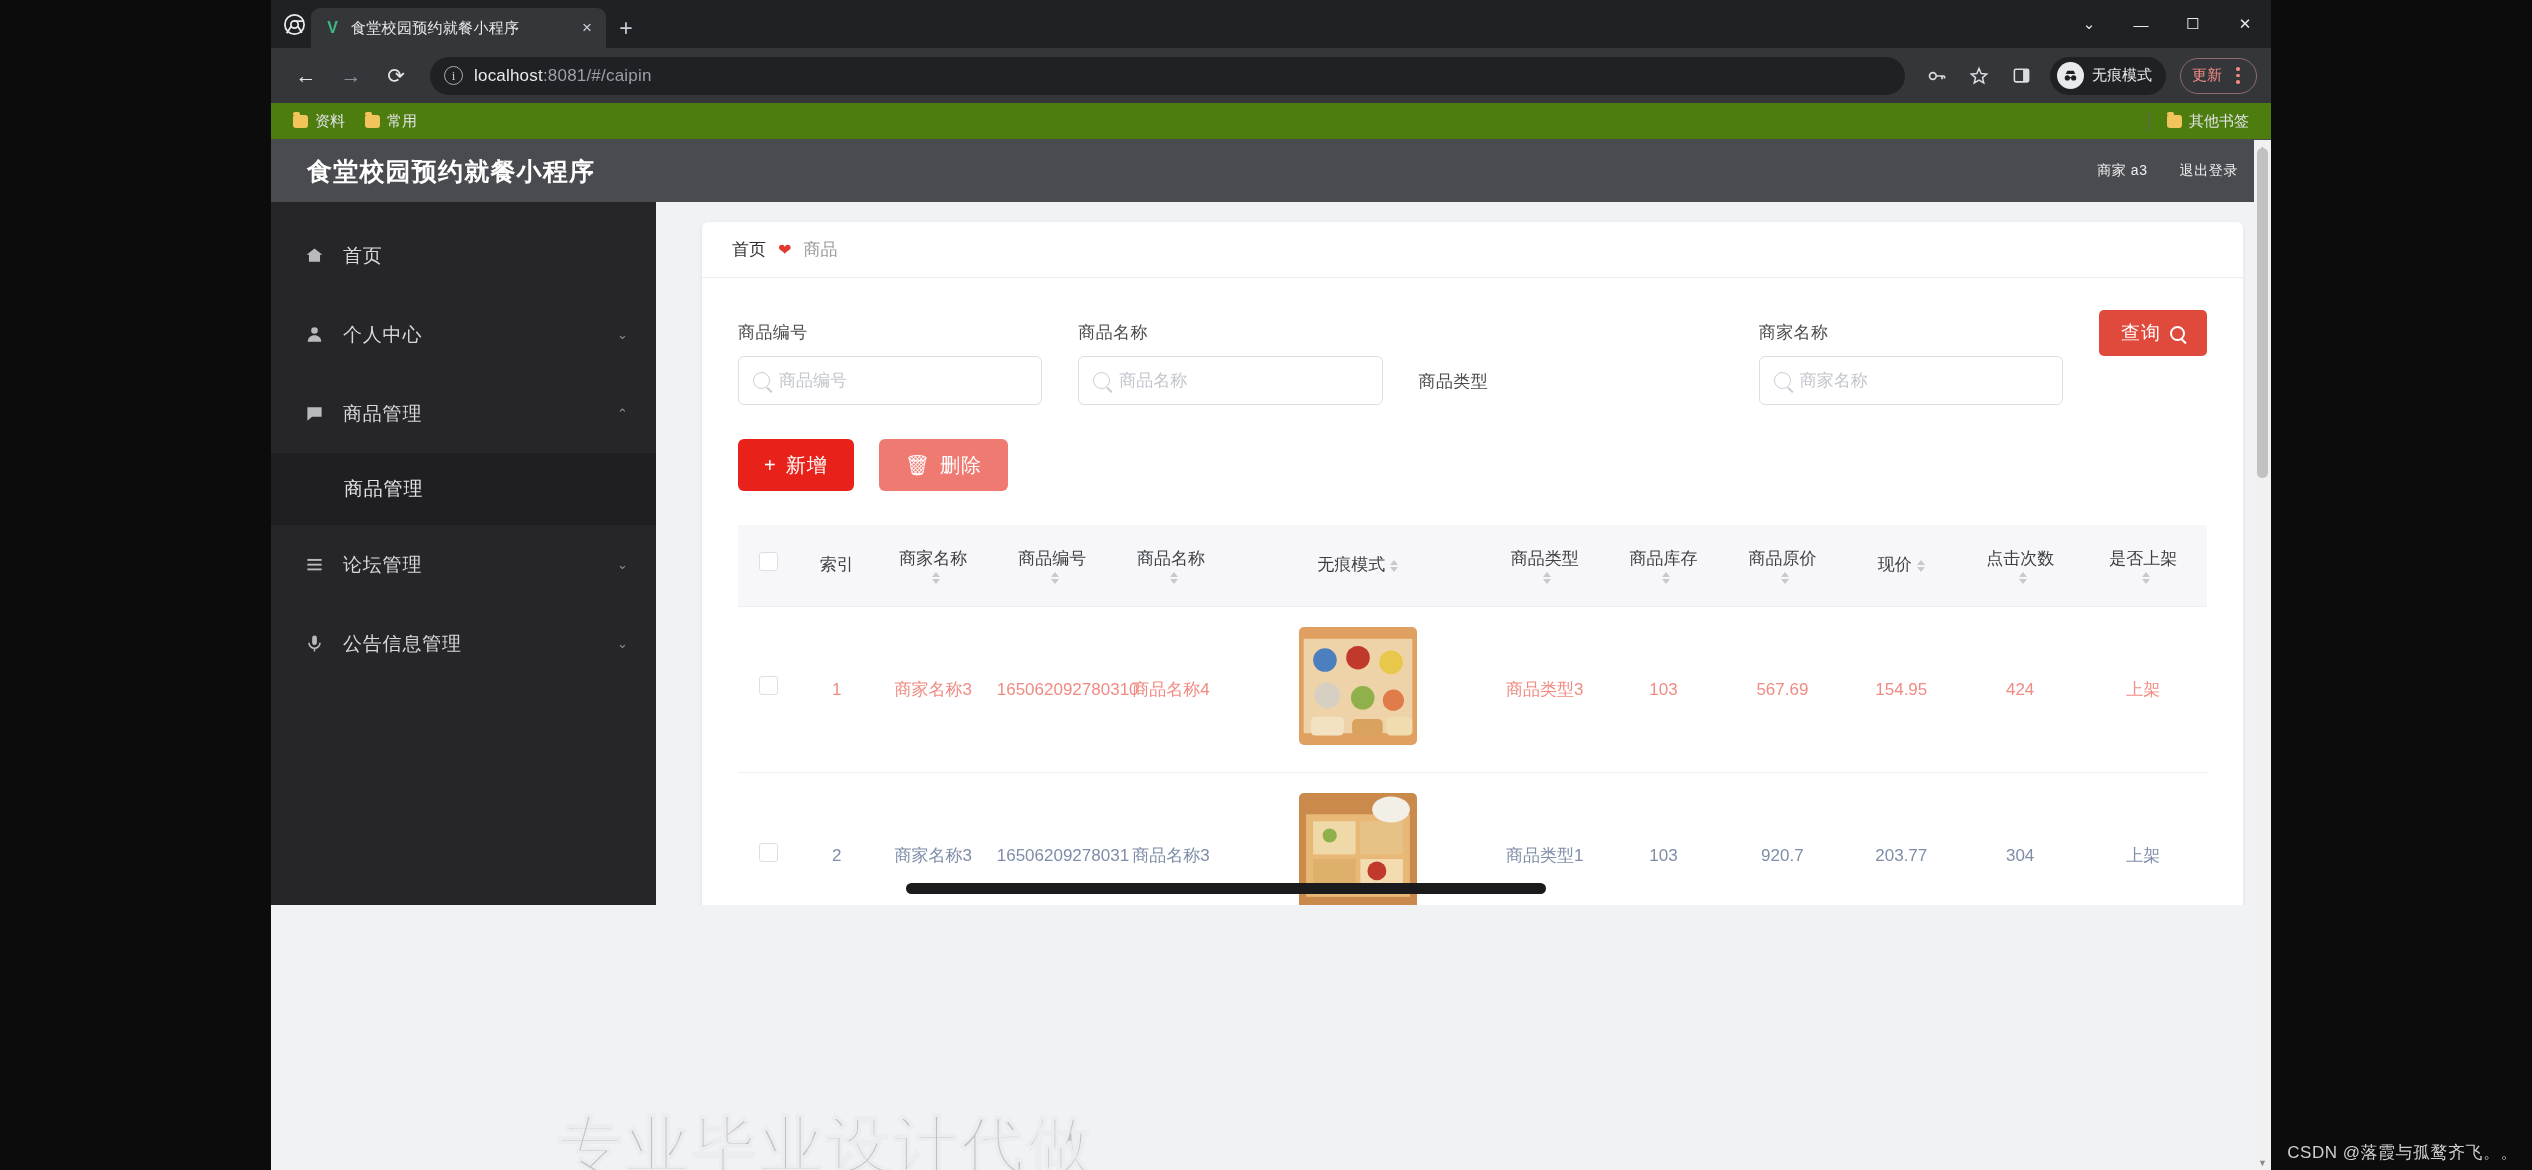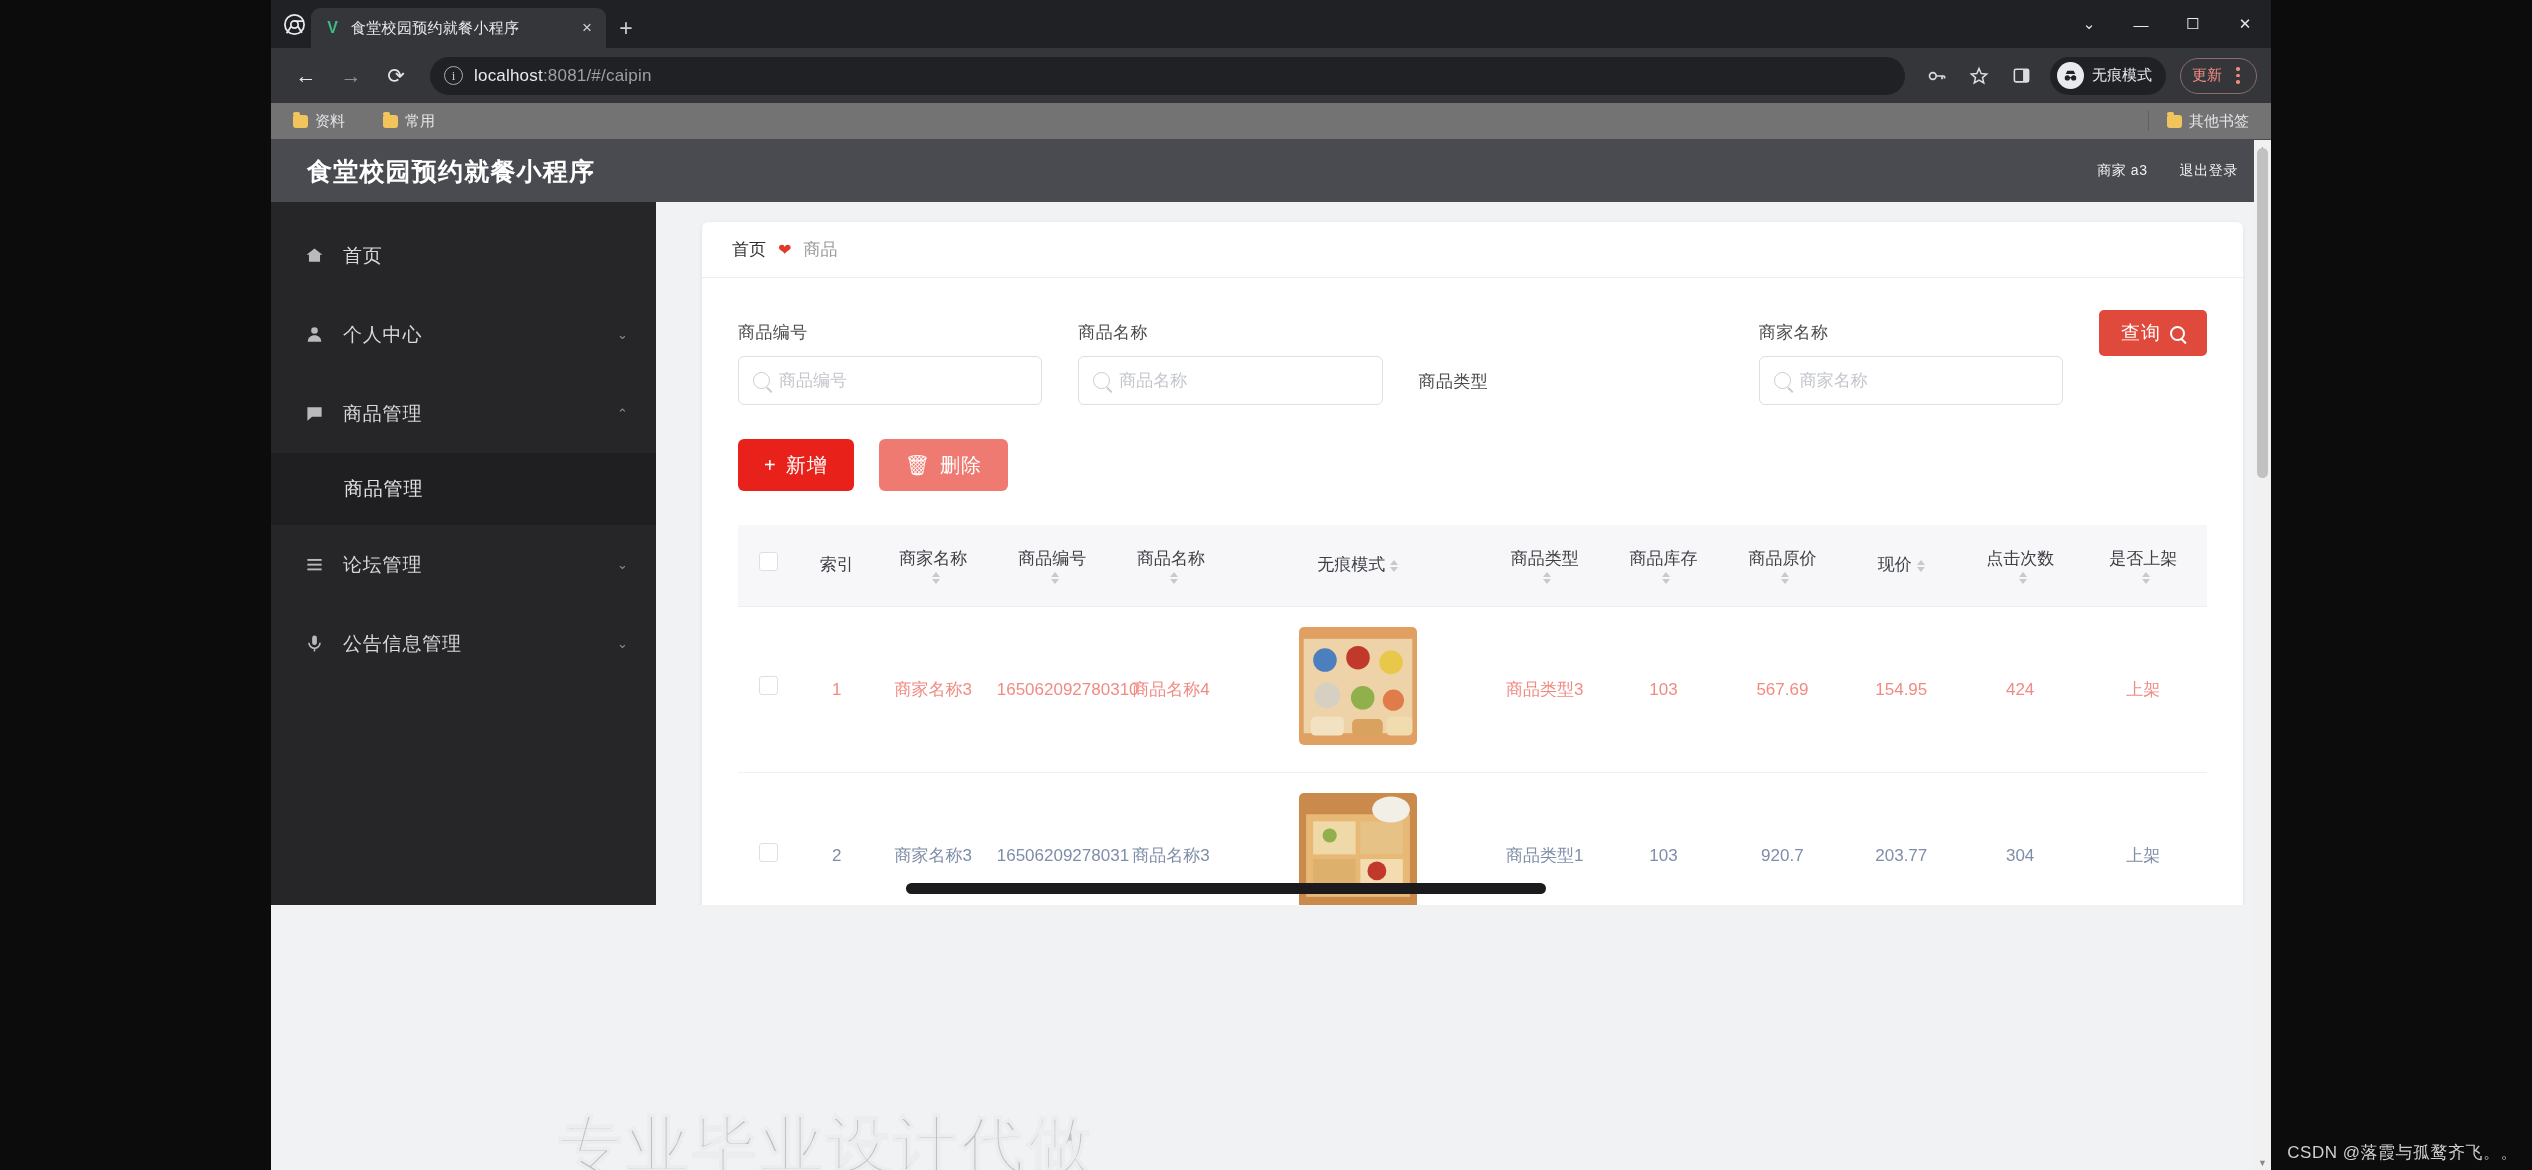--- a/index.html
+++ b/index.html
@@ -40,21 +40,21 @@
   .incognito { height:38px; background:#202124; border-radius:19px; display:flex; align-items:center; gap:8px; padding:0 14px 0 7px; margin-left:6px; }
   .incog-av { width:27px; height:27px; border-radius:50%; background:#e8eaed; display:flex; align-items:center; justify-content:center; }
   .incog-av svg { width:19px; height:19px; }
   .incog-label { color:#e8eaed; font-size:15px; white-space:nowrap; }
   .updatebox { height:36px; border:1px solid #8d6b6b; border-radius:18px; display:flex; align-items:center; gap:4px; padding:0 6px 0 11px; margin-left:10px; }
   .update-text { color:#f28b82; font-size:15px; white-space:nowrap; }
   .kebab { width:24px; height:28px; display:flex; flex-direction:column; align-items:center; justify-content:center; gap:3px; }
   .kebab i { width:3.5px; height:3.5px; border-radius:50%; background:#f28b82; display:block; }
 
   
-  .bookmarks { height:37px; background:#737373; display:flex; align-items:center; padding:0 14px; gap:22px; border-bottom:1px solid #4a4b4f; }
+  .bookmarks { height:37px; background:#4d7c0f; display:flex; align-items:center; padding:0 14px; gap:4px; border-bottom:1px solid #4a4b4f; }
   .bm { display:flex; align-items:center; gap:7px; padding:4px 8px; border-radius:5px; }
   .bm .folder { width:15px; height:13px; background:#f2c55c; border-radius:1.5px 3px 3px 3px; position:relative; flex:0 0 15px; }
   .bm .folder:before { content:""; position:absolute; left:0; top:-3px; width:7px; height:3px; background:#f2c55c; border-radius:2px 2px 0 0; }
   .bm span { color:#e2e4e7; font-size:15px; white-space:nowrap; }
   .bm-right { margin-left:auto; display:flex; align-items:center; gap:10px; }
   .bm-div { width:1px; height:20px; background:#5f6165; }
 
   
   #page { position:relative; height:1031px; background:#f1f2f4; overflow:hidden; }
 

